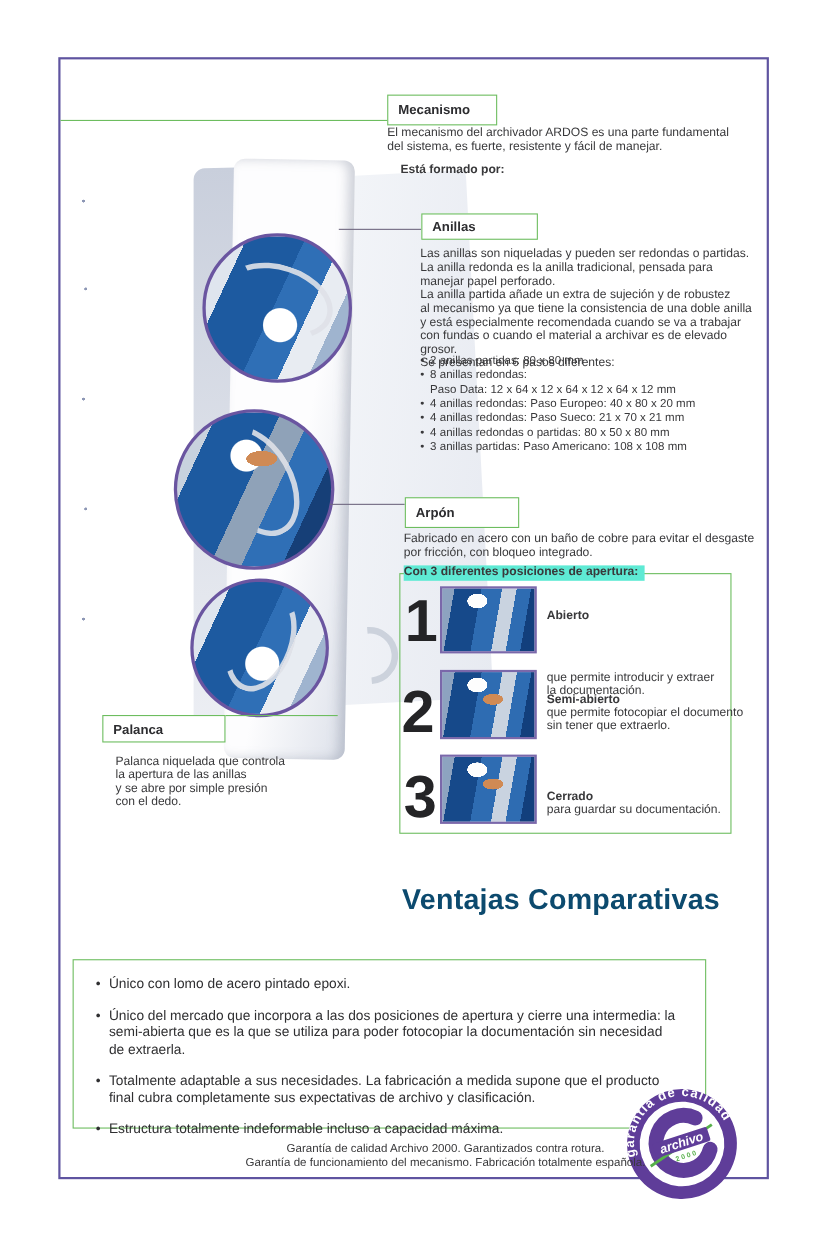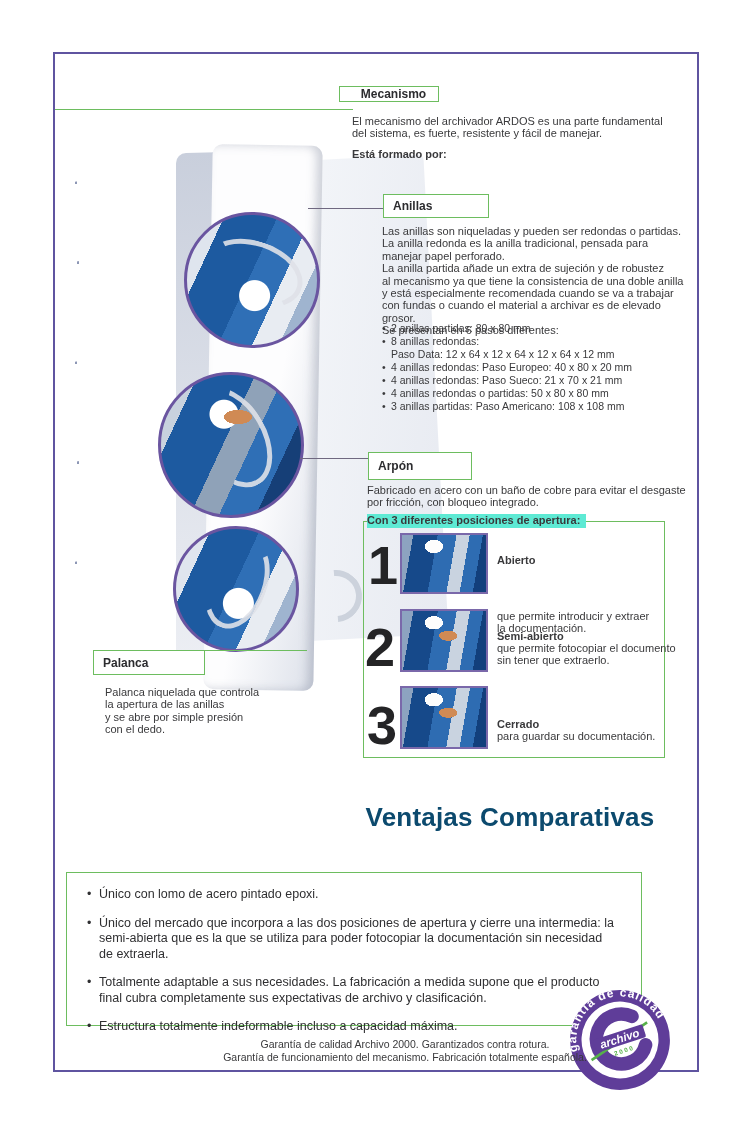--- a/index.html
+++ b/index.html
@@ -83,45 +83,45 @@
   </div>
   <div class="abs callout" style="left:173px;top:526px;width:126px;height:126px;">
     <div class="chrome-arc" style="transform:rotate(110deg);"></div>
   </div>
 
   <div class="abs gline" style="left:55px;top:109px;width:298px;"></div>
   <div class="abs pline" style="left:308px;top:208px;width:75px;"></div>
   <div class="abs pline" style="left:300px;top:458px;width:68px;"></div>
   <div class="abs gline" style="left:203px;top:650px;width:104px;"></div>
 
-  <div class="abs greenbox" style="left:339px;top:86px;width:100px;height:16px;justify-content:center;">
+  <div class="abs greenbox" style="left:352px;top:86px;width:100px;height:28px;">
     <span>Mecanismo</span>
   </div>
   <div class="abs body-text" style="left:352px;top:115px;width:320px;">El mecanismo del archivador ARDOS es una parte fundamental
 del sistema, es fuerte, resistente y fácil de manejar.</div>
-  <div class="abs body-text bold" style="left:352px;top:148px;width:220px;">Está formado por:</div>
+  <div class="abs body-text bold" style="left:364px;top:148px;width:220px;">Está formado por:</div>
 
   <div class="abs greenbox" style="left:383px;top:194px;width:106px;height:24px;">
     <span>Anillas</span>
   </div>
   <div class="abs body-text" style="left:382px;top:225px;width:310px;">Las anillas son niqueladas y pueden ser redondas o partidas.
 La anilla redonda es la anilla tradicional, pensada para
 manejar papel perforado.
 La anilla partida añade un extra de sujeción y de robustez
 al mecanismo ya que tiene la consistencia de una doble anilla
 y está especialmente recomendada cuando se va a trabajar
 con fundas o cuando el material a archivar es de elevado grosor.
 Se presentan en 6 pasos diferentes:</div>
   <ul class="abs blist" style="left:382px;top:322px;width:310px;">
     <li><span>2 anillas partidas: 80 x 80 mm</span></li>
     <li><span>8 anillas redondas:
 Paso Data: 12 x 64 x 12 x 64 x 12 x 64 x 12 mm</span></li>
     <li><span>4 anillas redondas: Paso Europeo: 40 x 80 x 20 mm</span></li>
     <li><span>4 anillas redondas: Paso Sueco: 21 x 70 x 21 mm</span></li>
-    <li><span>4 anillas redondas o partidas: 50 x 80 x 80 mm</span></li>
+    <li><span>4 anillas redondas o partidas: 80 x 50 x 80 mm</span></li>
     <li><span>3 anillas partidas: Paso Americano: 108 x 108 mm</span></li>
   </ul>
 
   <div class="abs greenbox" style="left:368px;top:452px;width:104px;height:28px;">
     <span>Arpón</span>
   </div>
   <div class="abs body-text" style="left:367px;top:484px;width:320px;">Fabricado en acero con un baño de cobre para evitar el desgaste
 por fricción, con bloqueo integrado.</div>
 
   <div class="abs" style="left:363px;top:521px;width:302px;height:237px;border:1.5px solid #6dbd5f;box-sizing:border-box;"></div>

